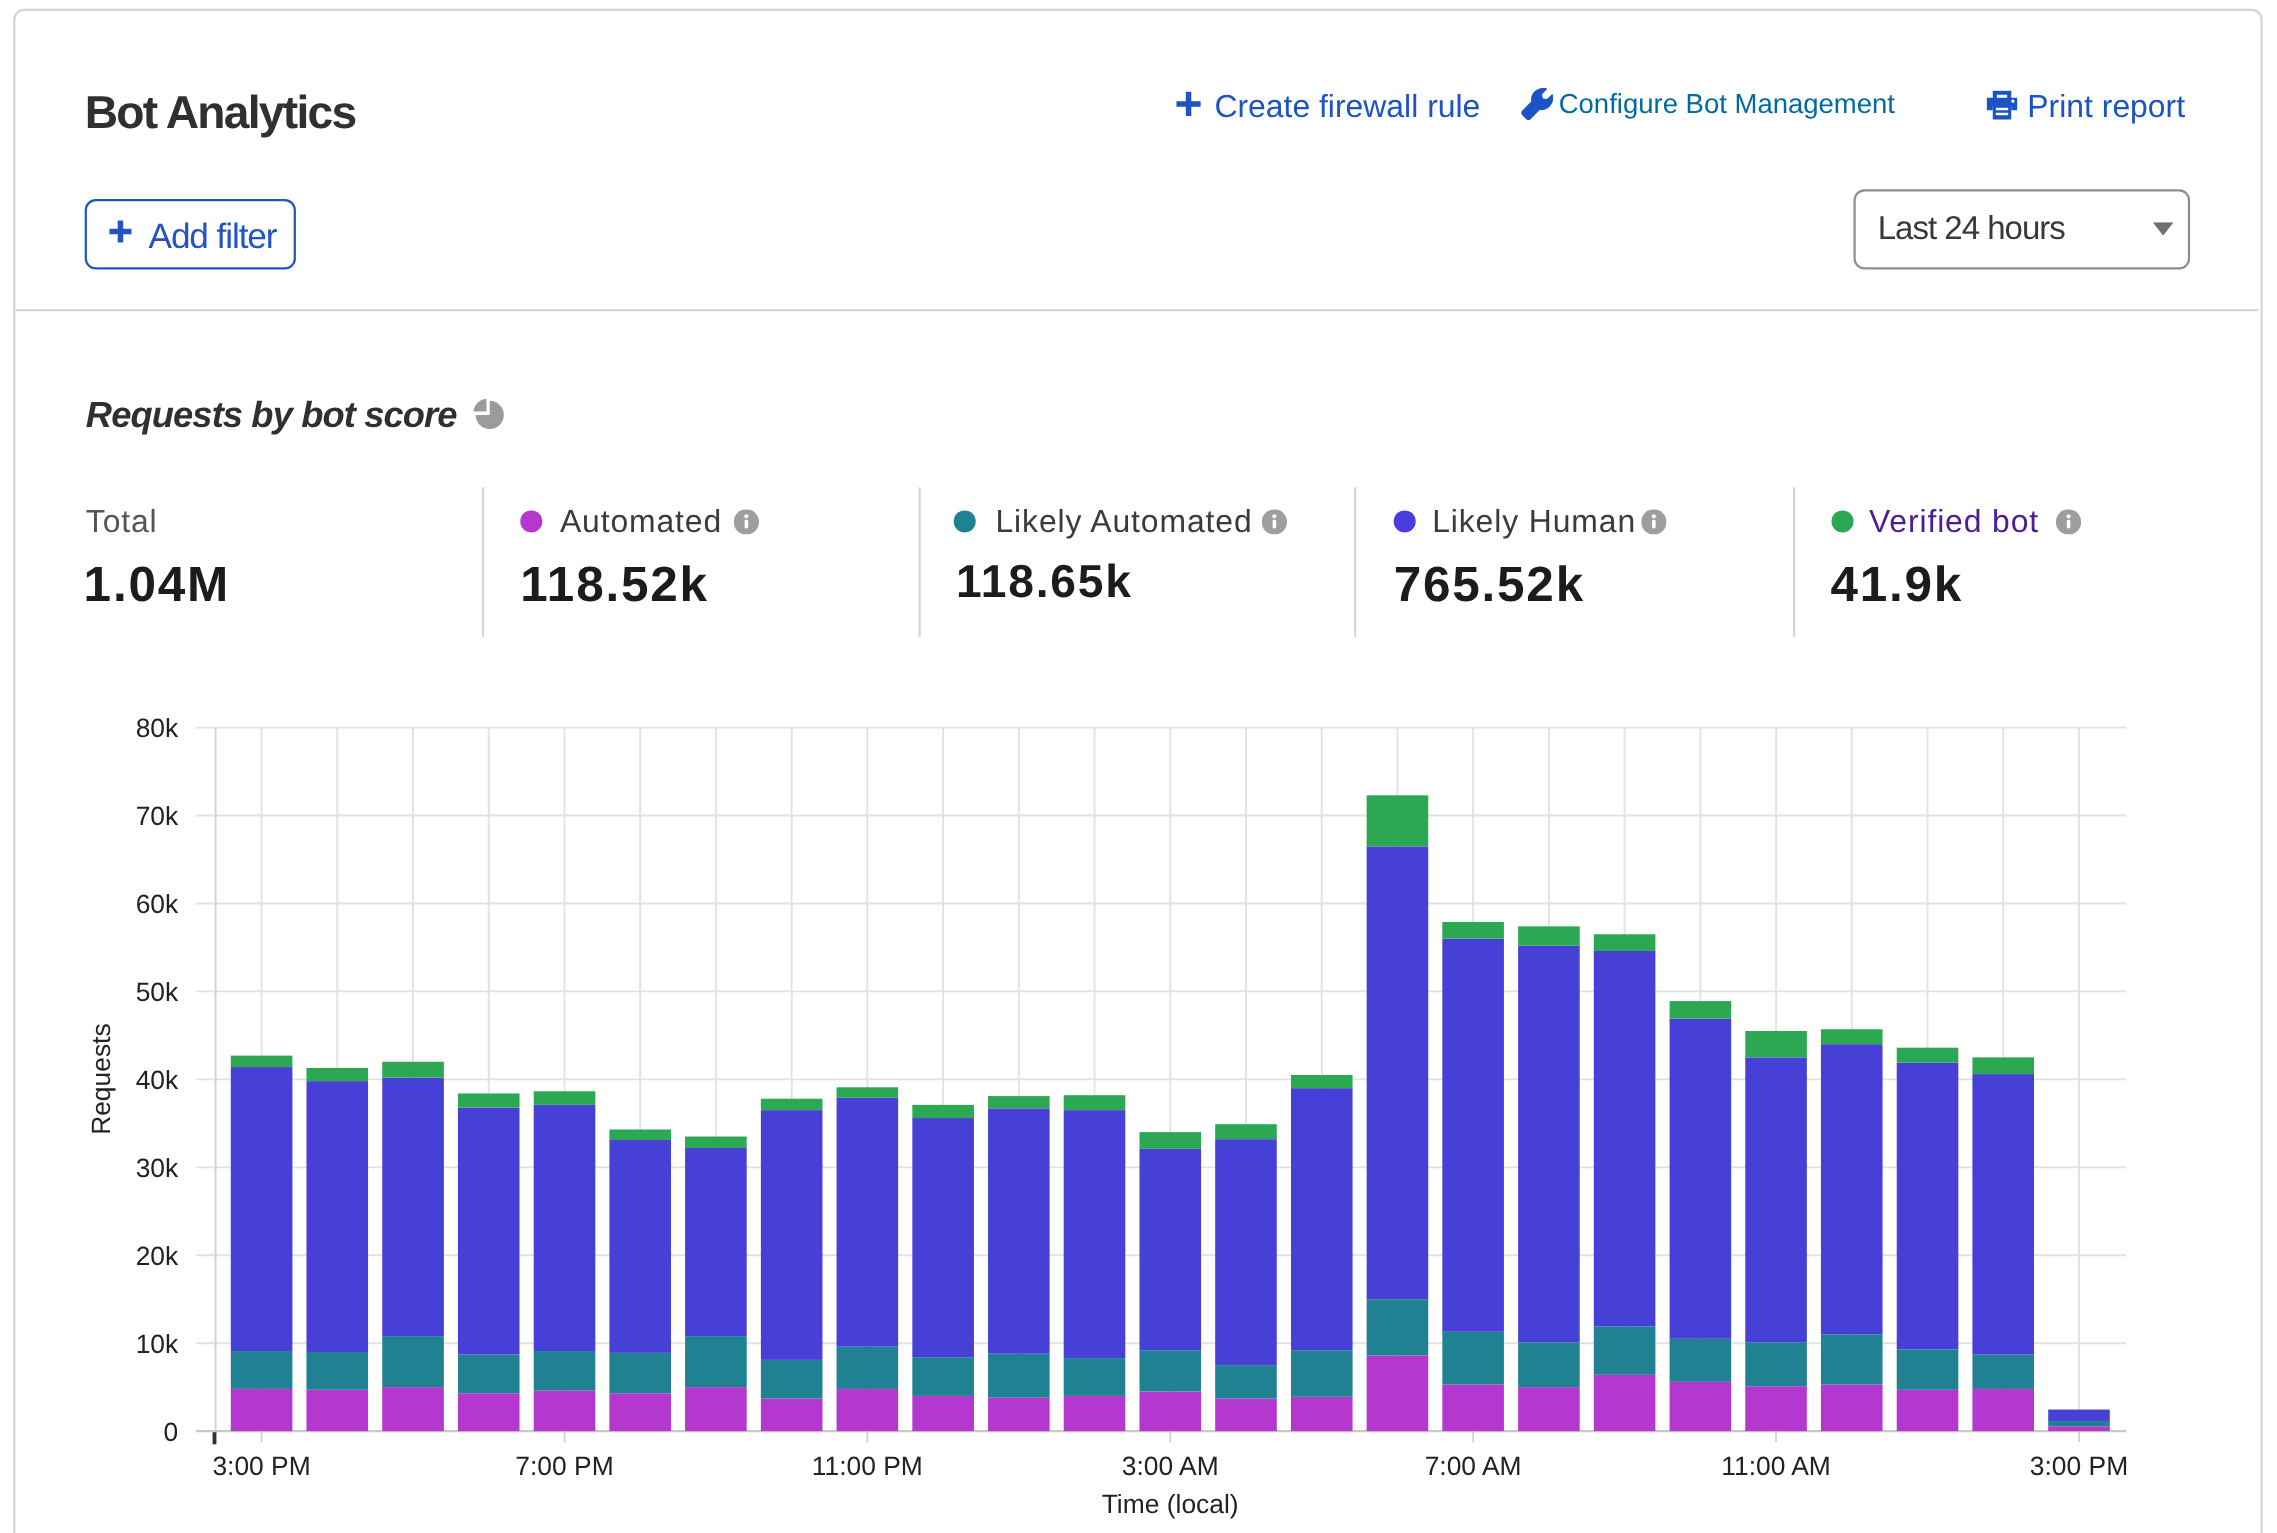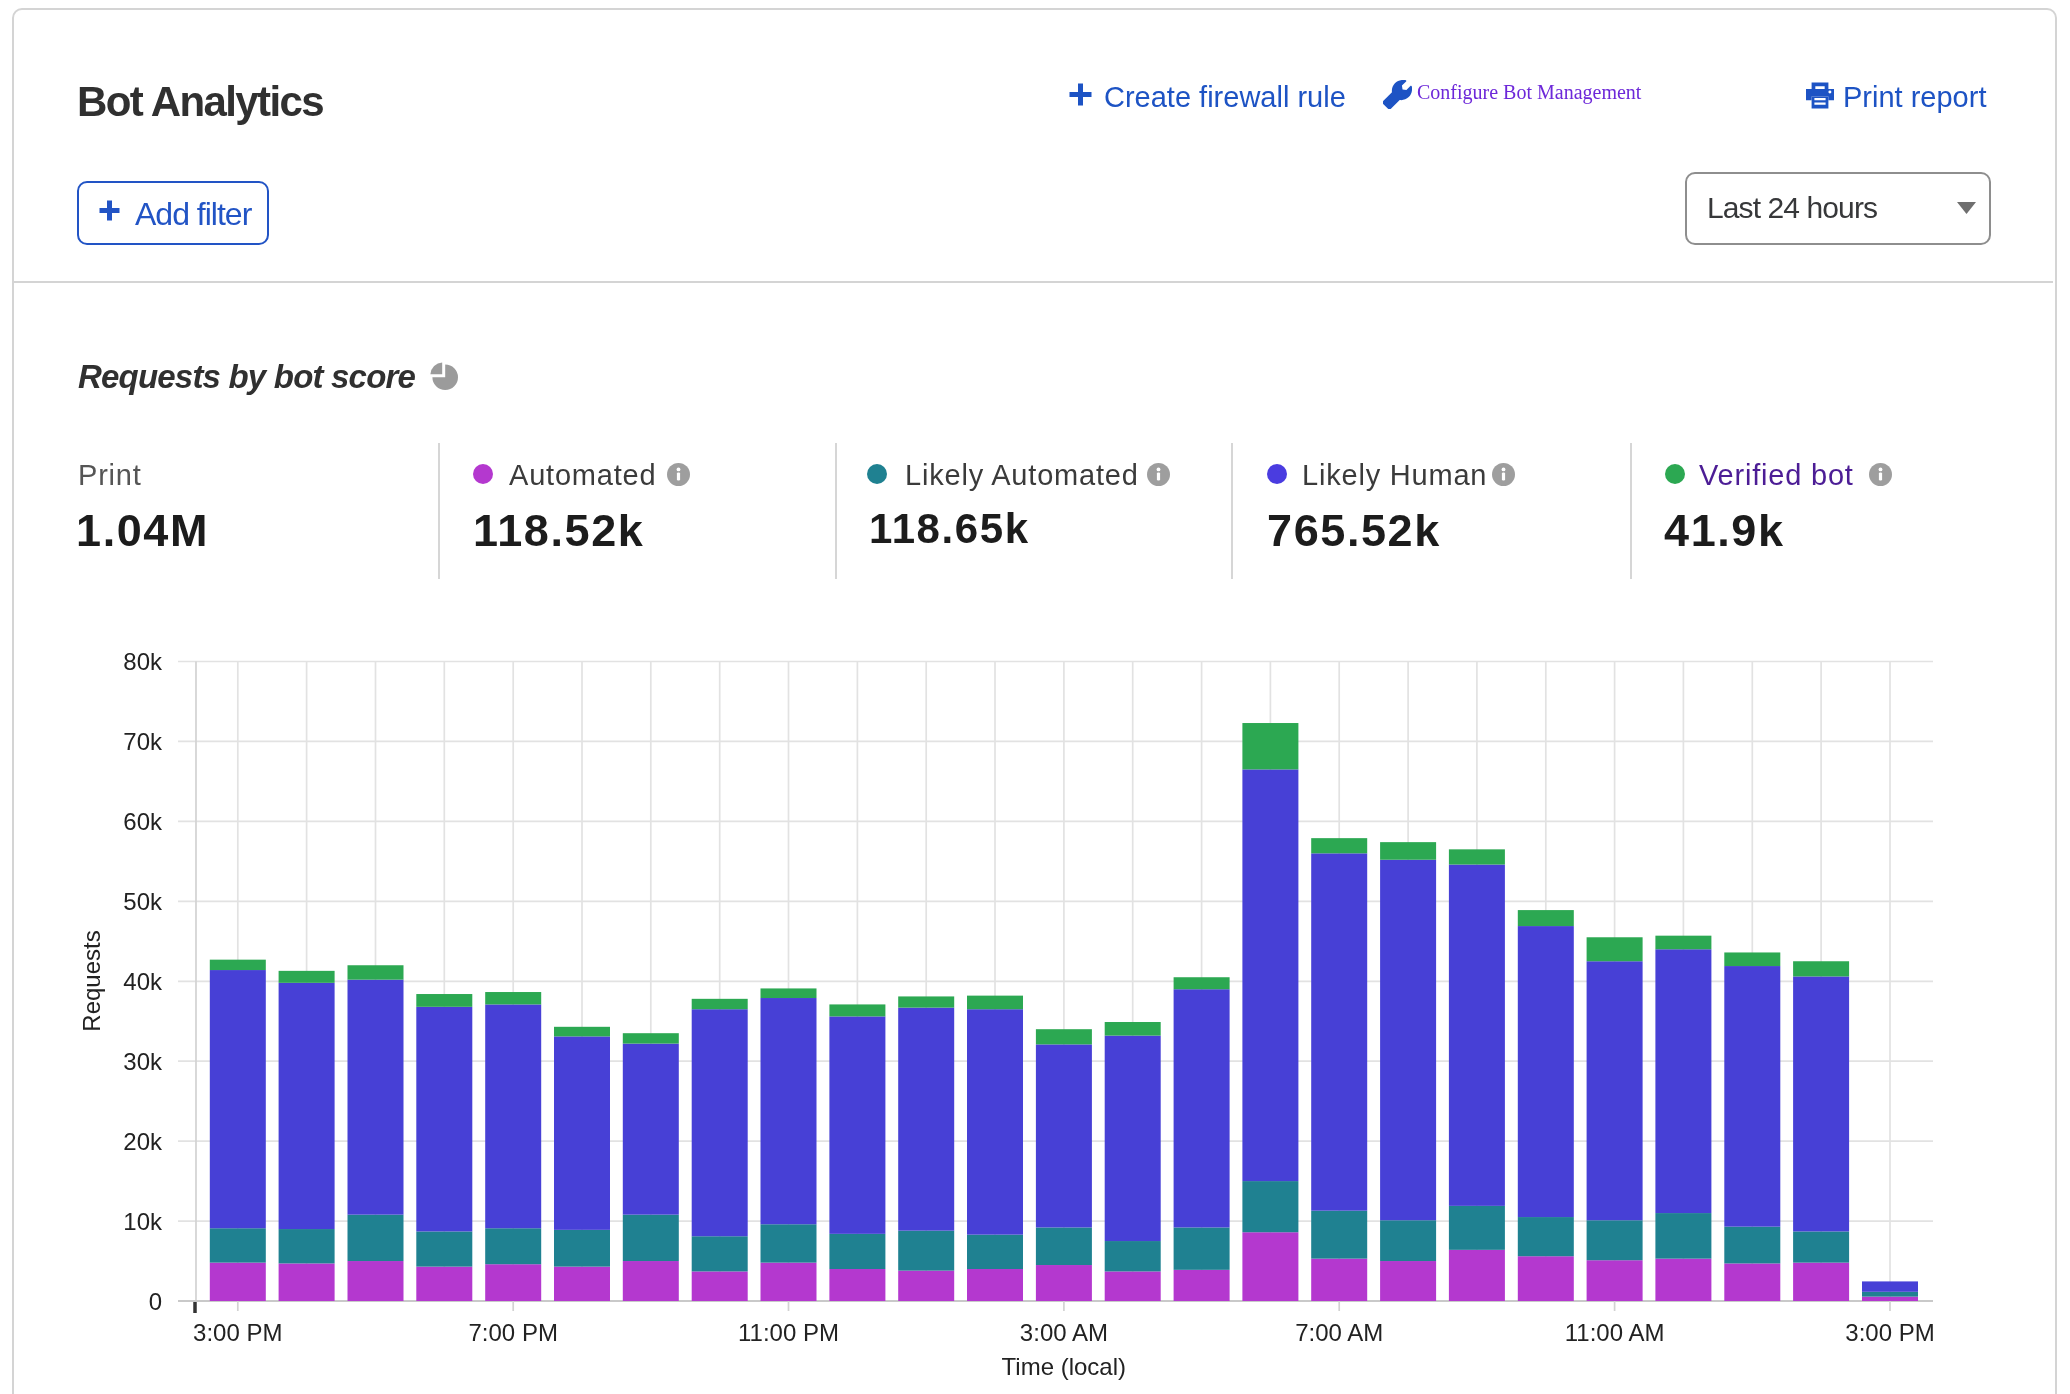--- a/index.html
+++ b/index.html
@@ -13,21 +13,21 @@
 
 <div class="abs" style="left:77px;top:78px;font-size:42px;font-weight:700;color:#303030;letter-spacing:-1.6px;">Bot Analytics</div>
 
 <svg style="position:absolute;left:1069px;top:83px;" width="23" height="23" viewBox="0 0 23 23">
     <path d="M11.5 0.5V22.5M0.5 11.5H22.5" stroke="#1d53c4" stroke-width="5" stroke-linecap="butt"></path>
   </svg>
 <div class="abs" style="left:1104px;top:81px;font-size:29px;color:#1d53c4;">Create firewall rule</div>
 <svg style="position:absolute;left:1383px;top:80px;" width="29" height="29" viewBox="0 0 512 512">
     <path fill="#1d53c4" d="M507.73 109.1c-2.24-9.03-13.54-12.09-20.12-5.51l-74.36 74.36-67.88-11.31-11.31-67.88 74.36-74.36c6.62-6.62 3.43-17.9-5.66-20.16C335.61-12.38 260.6 7.35 210.13 57.83c-42.98 42.98-60.13 102.52-51.91 158.84L7.6 367.34c-16.71 16.71-16.71 43.8 0 60.51l76.55 76.55c16.71 16.71 43.8 16.71 60.51 0l150.15-150.15c56.34 8.22 115.87-8.94 158.86-51.92 50.48-50.47 70.21-125.47 54.06-193.23z"></path>
   </svg>
-<div class="abs" style="left:1417px;top:81px;font-size:20px;color:#6d28d9;font-family:Liberation Serif, serif;">Configure Bot Management</div>
+<div class="abs" style="left:1417px;top:81px;font-size:25px;color:#0369a1;">Configure Bot Management</div>
 <svg style="position:absolute;left:1806px;top:82px;" width="28" height="27" viewBox="0 0 30 28">
     <g fill="#1d53c4">
       <path d="M6 0h18v8h-4V4H10v4H6z"></path>
       <path d="M0 7h30v12h-6v-4H6v4H0zm24 3.2a1.6 1.6 0 1 0 3.2 0 1.6 1.6 0 0 0-3.2 0z" fill-rule="evenodd"></path>
       <path d="M6 15h18v13H6zm3 4h12v-2.4H9zm0 5h12v-2.4H9z" fill-rule="evenodd" clip-rule="evenodd"></path>
     </g>
   </svg>
 <div class="abs" style="left:1843px;top:81px;font-size:29px;color:#1d53c4;">Print report</div>
 
 <div class="abs" style="left:77px;top:181px;width:188px;height:60px;border:2px solid #2254c5;border-radius:10px;"></div>
@@ -41,21 +41,21 @@
 <svg style="position:absolute;left:1957px;top:202px;" width="19" height="12" viewBox="0 0 19 12">
     <path d="M0 0h19L9.5 12z" fill="#6f6f6f"></path>
   </svg>
 
 <div class="abs" style="left:78px;top:358px;font-size:33px;font-weight:700;color:#303030;letter-spacing:-0.8px;font-style:italic;">Requests by bot score</div>
 <svg style="position:absolute;left:429px;top:362px;" width="30" height="30" viewBox="0 0 30 30">
     <path fill="#9b9b9b" d="M16.2 15.2 16.2 2.4 A12.8 12.8 0 1 1 3.4 15.2 Z"></path>
     <path fill="#9b9b9b" d="M13.2 12.2 13.2 0.4 A12.8 12.8 0 0 0 1.4 12.2 Z"></path>
   </svg>
 
-<div style="position:absolute;left:78px;top:459px;font-size:29px;color:#555555;letter-spacing:0.8px;">Print</div>
+<div style="position:absolute;left:78px;top:459px;font-size:29px;color:#555555;letter-spacing:0.8px;">Total</div>
 <div style="position:absolute;left:76px;top:505px;font-size:45px;font-weight:700;color:#1c1c1c;letter-spacing:1.6px;">1.04M</div>
 <div style="position:absolute;left:509px;top:459px;font-size:29px;color:#3b3b3b;letter-spacing:0.8px;">Automated</div>
 <div style="position:absolute;left:472.5px;top:464px;width:20px;height:20px;border-radius:50%;background:#b438cf;"></div>
 <svg style="position:absolute;left:667.1px;top:462.5px;" width="23" height="23" viewBox="0 0 23 23">
     <circle cx="11.5" cy="11.5" r="11.5" fill="#9e9e9e"></circle>
     <circle cx="11.5" cy="6.4" r="1.9" fill="#fff"></circle>
     <rect x="9.9" y="9.4" width="3.2" height="8" rx="1.2" fill="#fff"></rect>
   </svg>
 <div style="position:absolute;left:473px;top:505px;font-size:45px;font-weight:700;color:#1c1c1c;letter-spacing:1.6px;">118.52k</div>
 <div style="position:absolute;left:905px;top:459px;font-size:29px;color:#3b3b3b;letter-spacing:0.8px;">Likely Automated</div>

